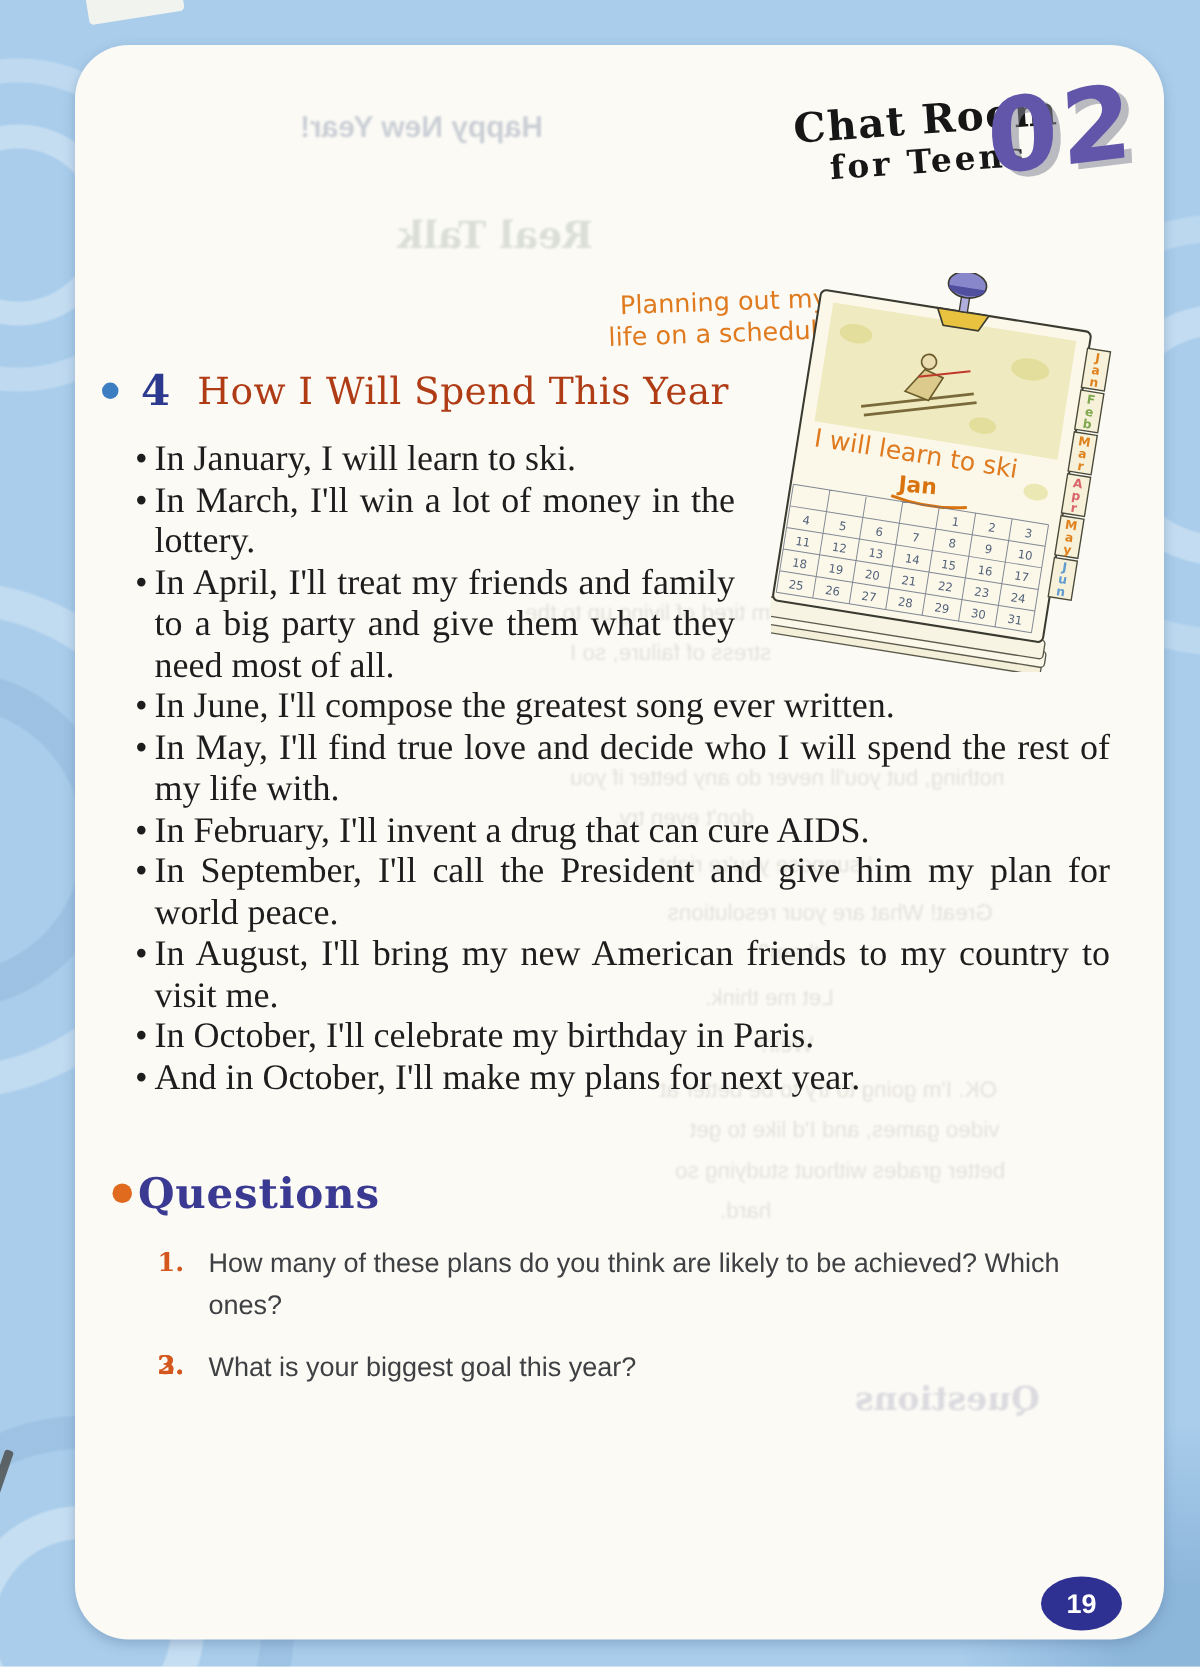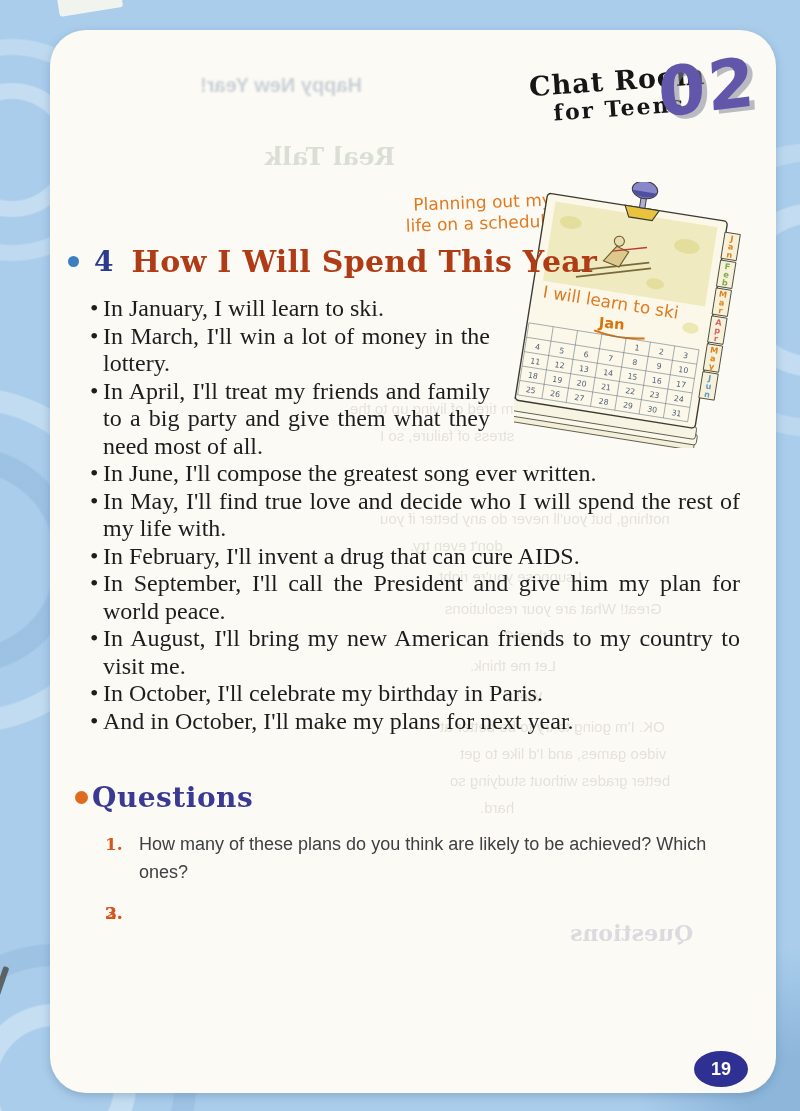--- a/index.html
+++ b/index.html
@@ -56,21 +56,21 @@
   .cal-tab-label{font-size:9px;font-weight:700;font-family:"DejaVu Sans",sans-serif;}
 
   
   .content{position:relative;padding:0 36px 0 40px;}
   h2{display:flex;align-items:center;font-family:"DejaVu Serif",serif;margin:0;}
   .spend-h{margin:214px 0 16px -22px;}
   .q-h{margin:46px 0 16px -15px;}
   .h-bullet{width:11px;height:11px;border-radius:50%;background:#3D7EC2;display:inline-block;margin-right:15px;flex:none;}
   .h-bullet.orange{background:#E06A1E;width:13px;height:13px;margin-right:4px;}
   .h-num{font-size:28px;font-weight:700;color:#2B3A8F;margin-right:18px;}
-  .h-title{font-size:30px;font-weight:700;color:#B03C16;letter-spacing:.3px;}
+  .h-title{font-size:25px;font-weight:400;color:#B03C16;letter-spacing:.3px;}
   .q-title{font-size:28px;font-weight:700;color:#3B3A92;letter-spacing:.5px;}
 
   .cal-spacer{float:right;width:250px;height:162px;}
   ul.spend{margin:0;padding:0;list-style:none;
     font-family:"Liberation Serif",serif;font-size:24px;line-height:27.5px;color:#1d1d1d;
     text-align:justify;}
   ul.spend li{position:relative;padding-left:13px;}
   ul.spend li::before{content:"\2022";position:absolute;left:0;top:0;}
 
   ol.questions{margin:0 0 0 15px;padding:0;list-style:none;
@@ -241,20 +241,21 @@
     <ol class="questions">
       <li>
         <span class="q-num">1.</span>
         <span>How many of these plans do you think are likely to be achieved? Which ones?</span>
       </li>
       <li>
         <span class="q-num">2.</span>
       </li>
       <li>
         <span class="q-num">3.</span>
+        <span>What is your biggest goal this year?</span>
       </li>
     </ol>
   </div>
 
   <div class="page-oval">
     <span>19</span>
   </div>
 </div>
 
 <div class="corner-sliver"></div>

